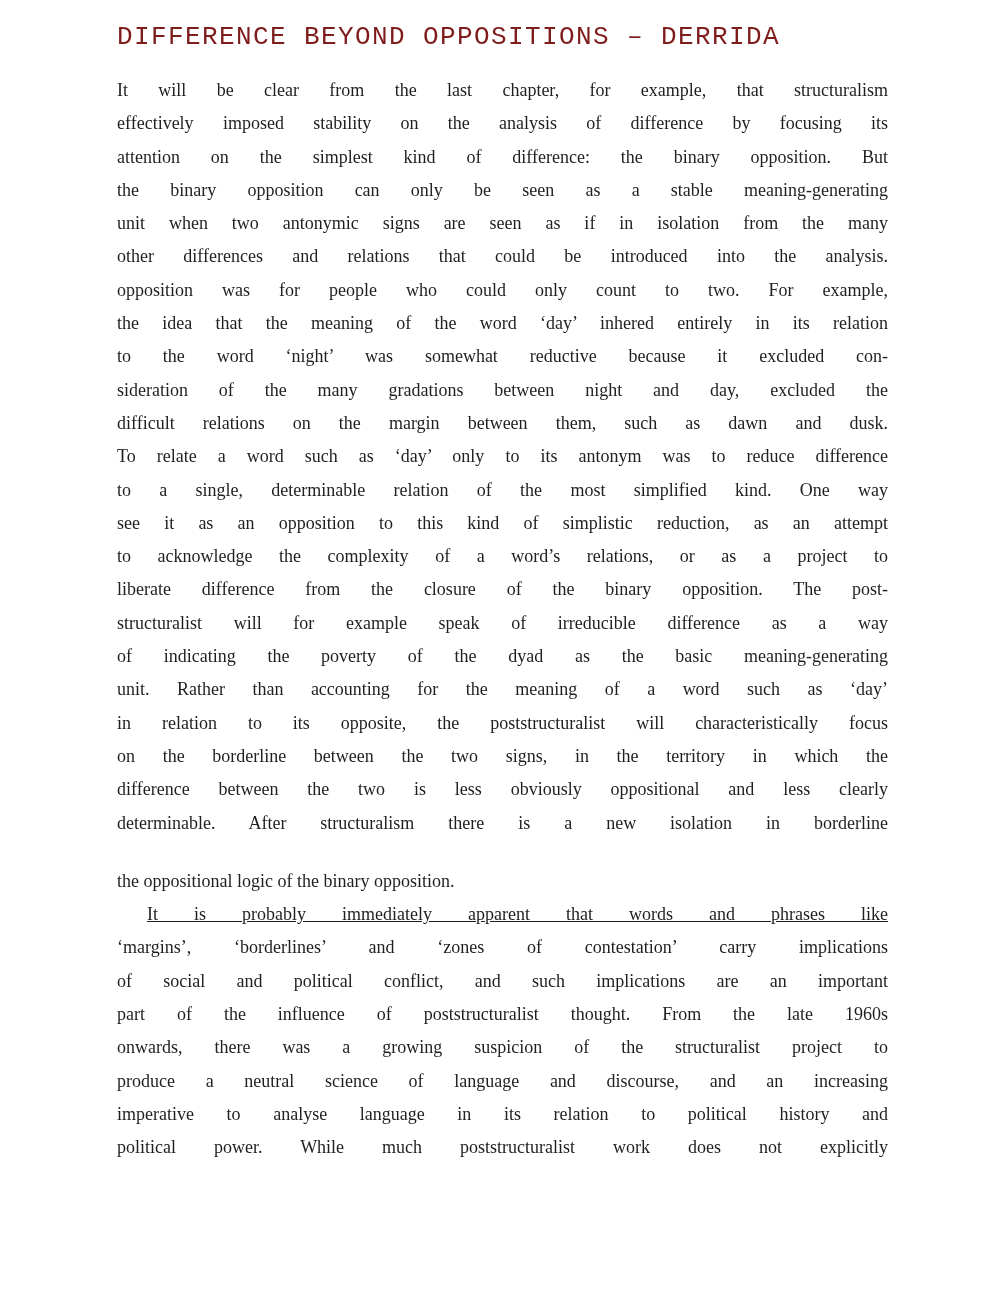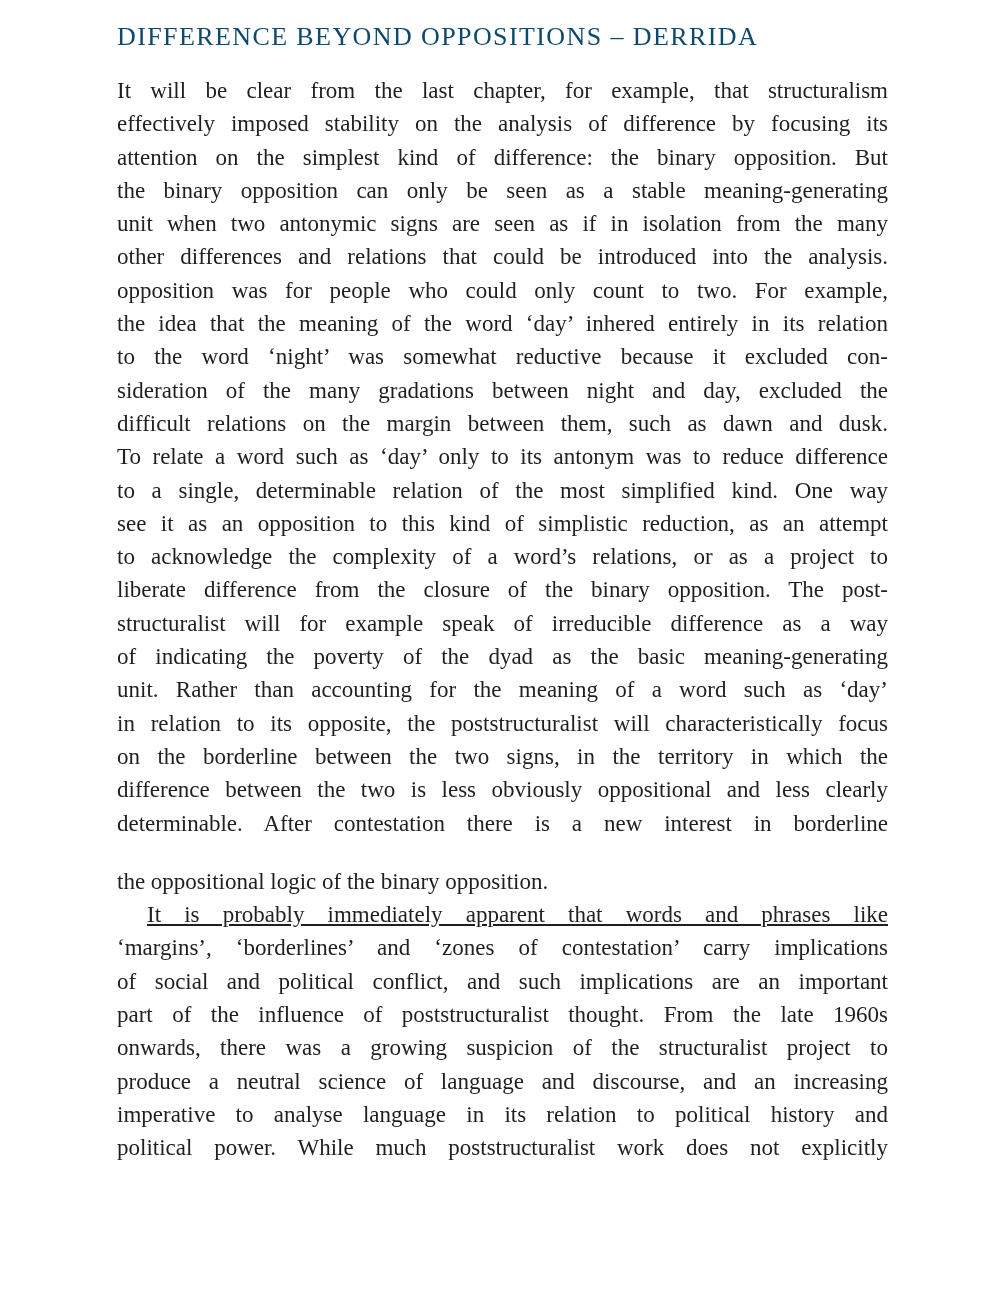--- a/index.html
+++ b/index.html
@@ -12,34 +12,34 @@
     width: 1000px;
     height: 1300px;
     background: #ffffff;
     overflow: hidden;
   }
   .heading {
     position: absolute;
     left: 117px;
     top: 22px;
     margin: 0;
-    font-family: Liberation Serif, serif;
+    font-family: Liberation Mono, monospace;
     font-weight: 400;
     font-size: 26px;
     letter-spacing: 1.4px;
-    color: #0c4a6e;
+    color: #7f1d1d;
     white-space: nowrap;
   }
   .text-body {
     position: absolute;
     left: 117px;
     top: 74px;
     width: 771px;
     font-family: "Liberation Serif", serif;
-    font-size: 23px;
+    font-size: 18px;
     line-height: 33.3px;
     color: #1f1f1f;
   }
   .para {
     margin: 0;
     padding: 0;
   }
   .line {
     text-align: justify;
     text-align-last: justify;
@@ -78,21 +78,21 @@
         <div class="line">to a single, determinable relation of the most simplified kind. One way</div>
         <div class="line">see it as an opposition to this kind of simplistic reduction, as an attempt</div>
         <div class="line">to acknowledge the complexity of a word’s relations, or as a project to</div>
         <div class="line">liberate difference from the closure of the binary opposition. The post-</div>
         <div class="line">structuralist will for example speak of irreducible difference as a way</div>
         <div class="line">of indicating the poverty of the dyad as the basic meaning-generating</div>
         <div class="line">unit. Rather than accounting for the meaning of a word such as ‘day’</div>
         <div class="line">in relation to its opposite, the poststructuralist will characteristically focus</div>
         <div class="line">on the borderline between the two signs, in the territory in which the</div>
         <div class="line">difference between the two is less obviously oppositional and less clearly</div>
-        <div class="line">determinable. After contestation there is a new interest in borderline</div>
+        <div class="line">determinable. After structuralism there is a new isolation in borderline</div>
         <div class="line lastline">the oppositional logic of the binary opposition.</div>
       </div>
       <div class="para">
         <div class="line indent">It is probably immediately apparent that words and phrases like</div>
         <div class="line">‘margins’, ‘borderlines’ and ‘zones of contestation’ carry implications</div>
         <div class="line">of social and political conflict, and such implications are an important</div>
         <div class="line">part of the influence of poststructuralist thought. From the late 1960s</div>
         <div class="line">onwards, there was a growing suspicion of the structuralist project to</div>
         <div class="line">produce a neutral science of language and discourse, and an increasing</div>
         <div class="line">imperative to analyse language in its relation to political history and</div>

